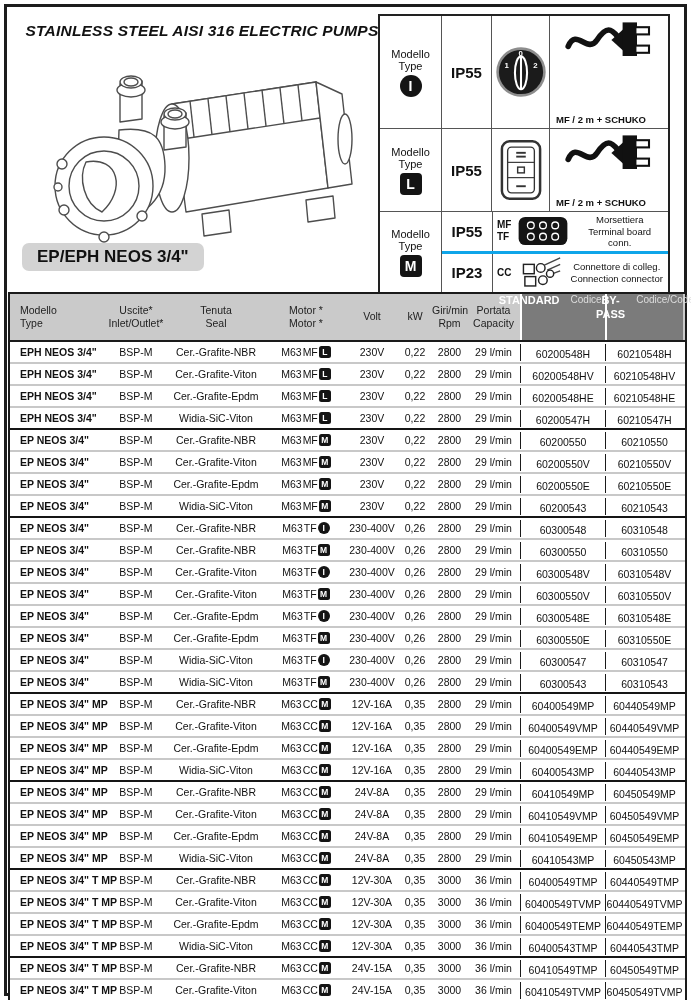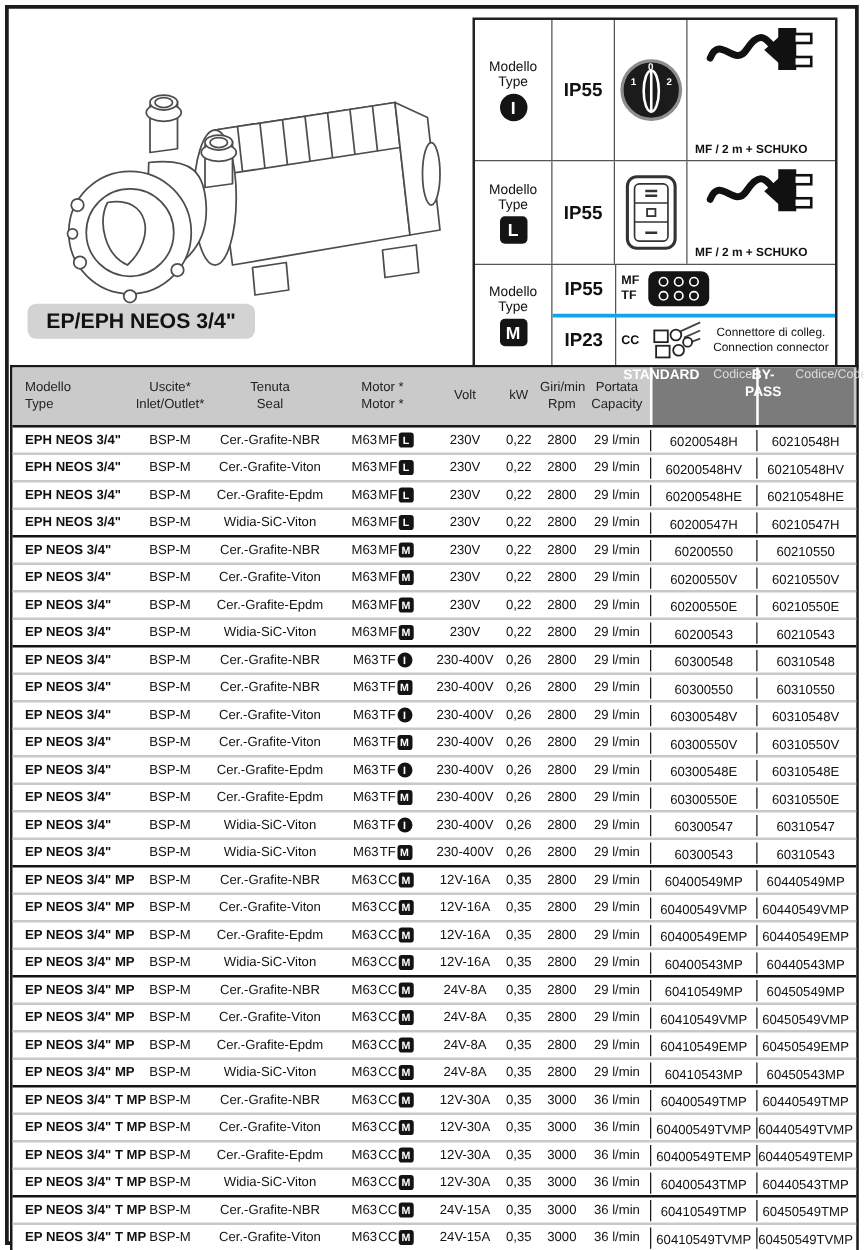--- a/index.html
+++ b/index.html
@@ -66,20 +66,21 @@
   .c.center{text-align:center;}
   .c.motor{display:flex;align-items:center;justify-content:center;gap:1px;text-align:center;}
   .c.code{text-align:center;border-left:1.5px solid #1a1a1a;height:17px;line-height:20px;}
 </style>
 </head>
 <body>
 
 <div class="page">
   <div class="frame"></div>
 
+  <div class="title">STAINLESS STEEL AISI 316 ELECTRIC PUMPS</div>
 
   <svg class="pump" width="345" height="210" viewBox="0 0 345 210">
     <g stroke="#4d4d4d" fill="#ffffff" stroke-width="1.4" stroke-linejoin="round">
       <path d="M178 172 L205 168 L207 190 L180 194 Z"></path>
       <path d="M282 158 L309 154 L311 176 L284 180 Z"></path>
       <path d="M148 62 L292 40 L304 146 L162 170 Z"></path>
       <path d="M148 62 L292 40 L296 76 L152 98 Z"></path>
       <line x1="166" y1="59" x2="170" y2="95"></line>
       <line x1="184" y1="57" x2="188" y2="93"></line>
       <line x1="202" y1="54" x2="206" y2="90"></line>
@@ -194,20 +195,24 @@
             </span>
             <svg width="52" height="30" viewBox="0 0 54 32">
               <rect x="1" y="1" width="52" height="30" rx="7" fill="#141414"></rect>
               <circle cx="14" cy="10" r="3.6" fill="none" stroke="#fff" stroke-width="1.4"></circle>
               <circle cx="27" cy="10" r="3.6" fill="none" stroke="#fff" stroke-width="1.4"></circle>
               <circle cx="40" cy="10" r="3.6" fill="none" stroke="#fff" stroke-width="1.4"></circle>
               <circle cx="14" cy="22" r="3.6" fill="none" stroke="#fff" stroke-width="1.4"></circle>
               <circle cx="27" cy="22" r="3.6" fill="none" stroke="#fff" stroke-width="1.4"></circle>
               <circle cx="40" cy="22" r="3.6" fill="none" stroke="#fff" stroke-width="1.4"></circle>
             </svg>
+            <span class="tt-desc">
+              <span>Morsettiera</span><br>
+              <span>Terminal board conn.</span>
+            </span>
           </div>
         </div>
         <div class="tt-sub">
           <div class="tt-cell tt-ip" style="flex:0 0 50px;height:100%;">IP23</div>
           <div class="tt-sub-right">
             <span class="tt-prefix">CC</span>
             <svg width="46" height="36" viewBox="0 0 60 50">
               <line x1="36" y1="14" x2="58" y2="4" stroke="#444" stroke-width="2"></line>
               <line x1="40" y1="21" x2="58" y2="13" stroke="#444" stroke-width="2"></line>
               <line x1="42" y1="28" x2="58" y2="22" stroke="#444" stroke-width="2"></line>

